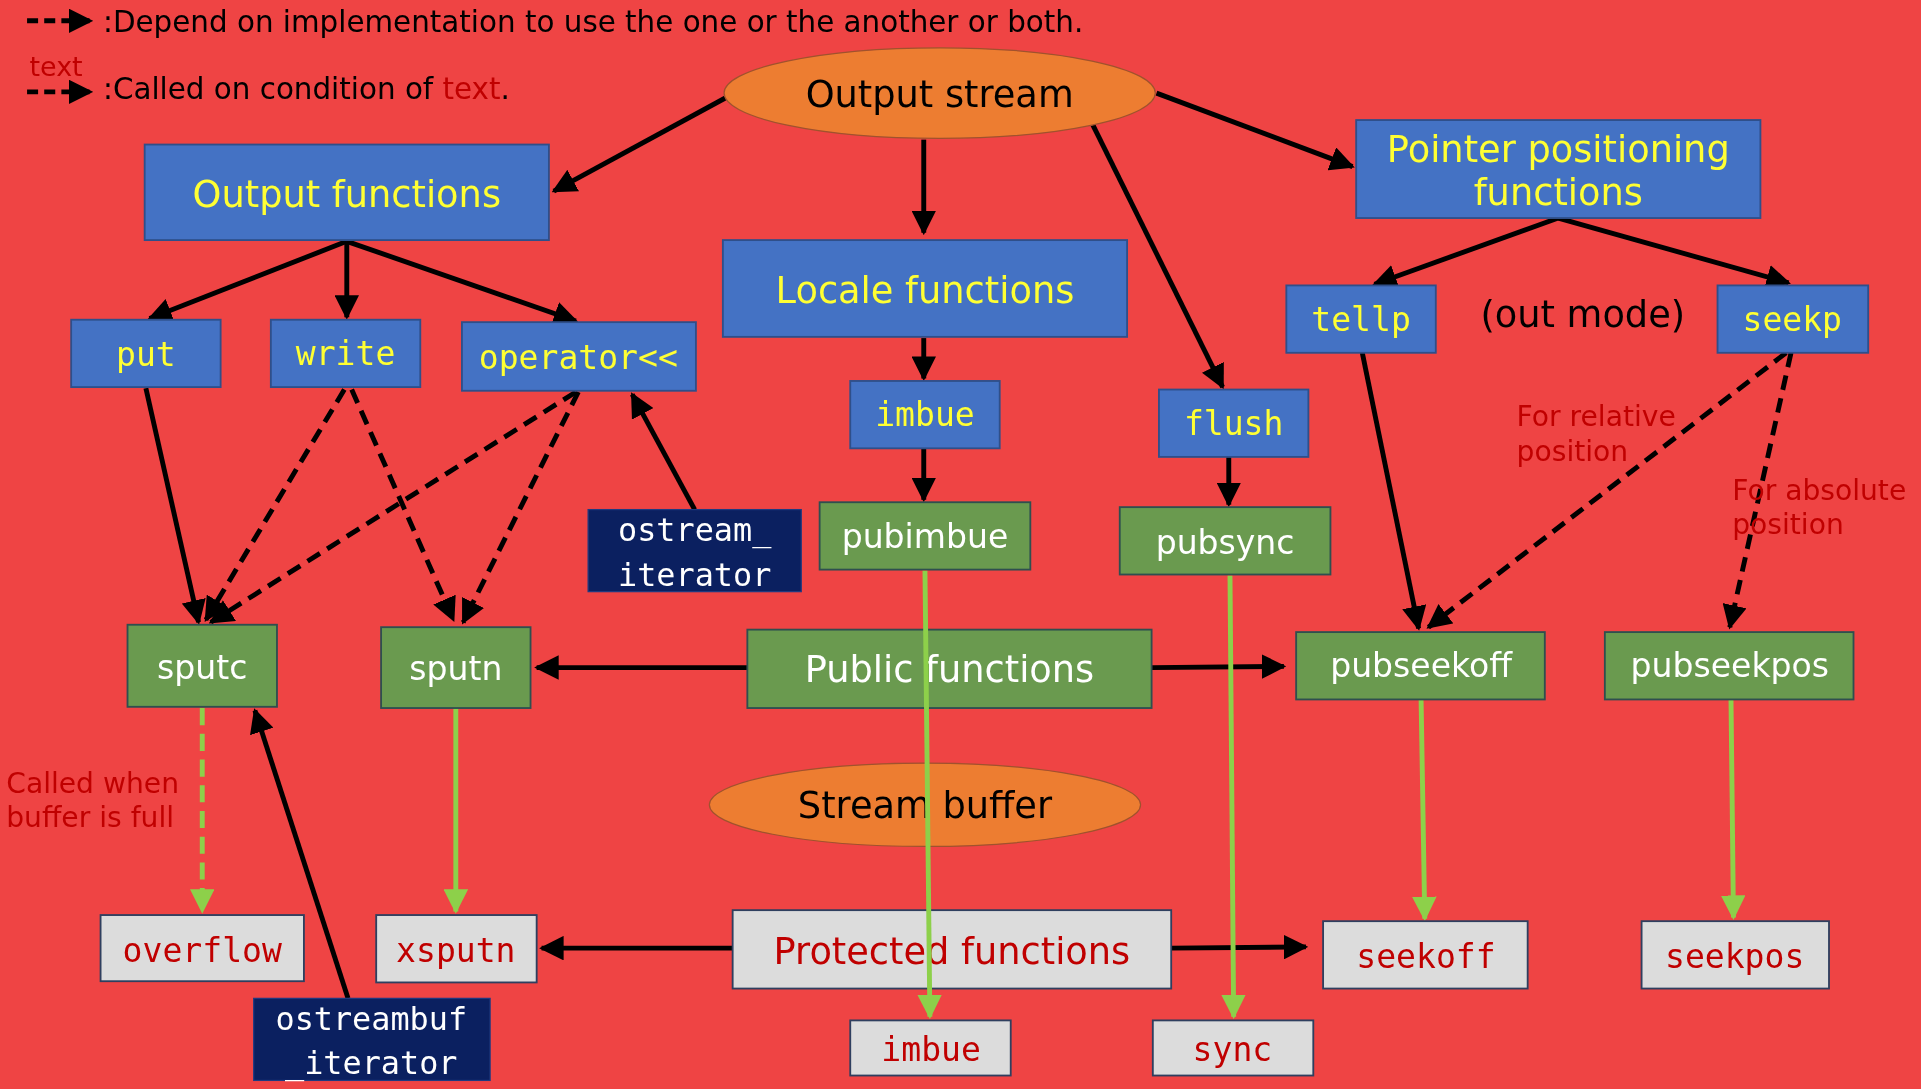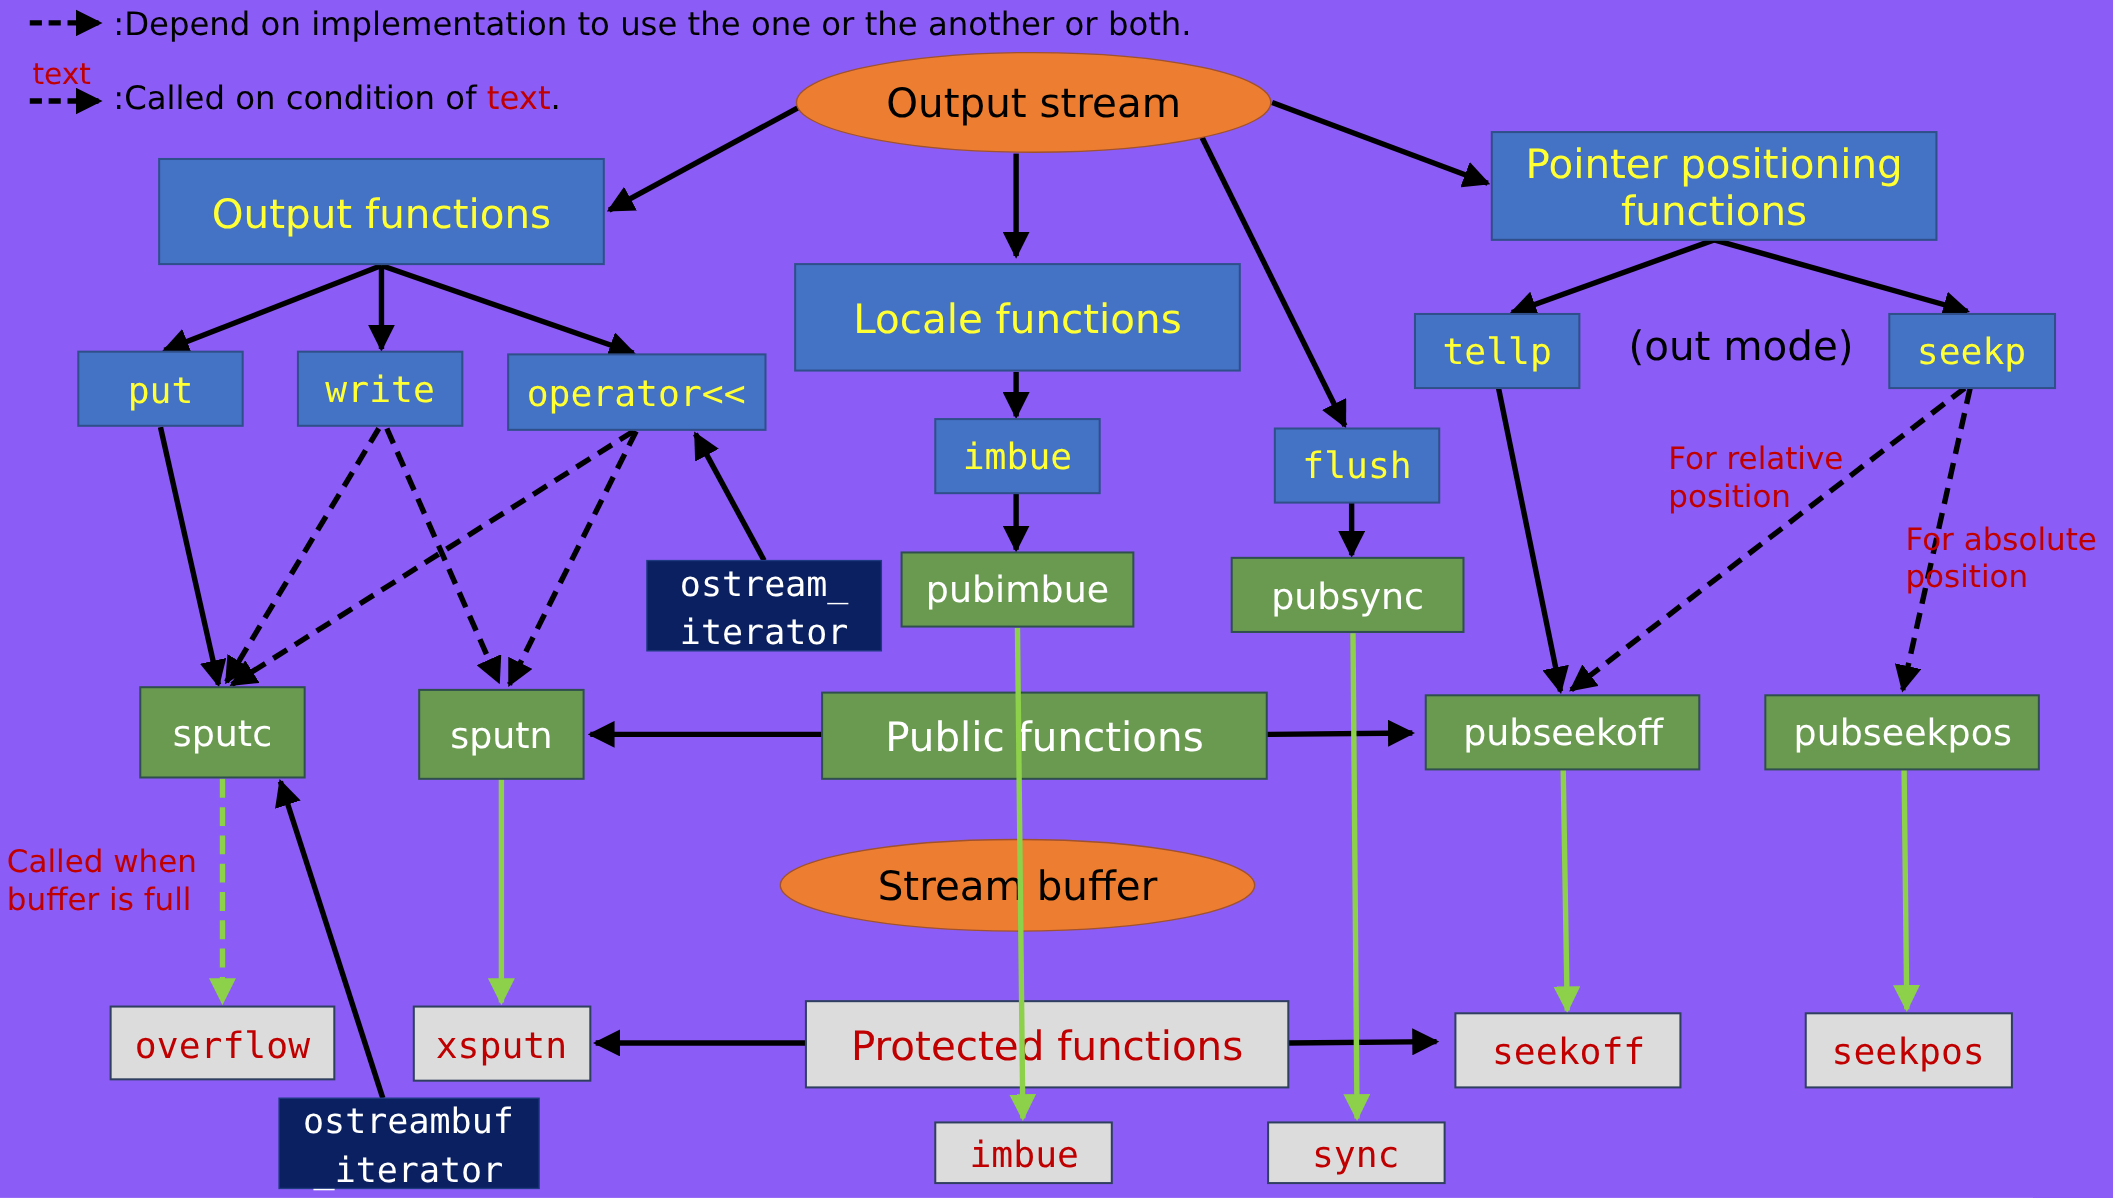--- a/index.html
+++ b/index.html
@@ -1,16 +1,16 @@
 <!DOCTYPE html>
 <html><head>
 <meta charset="utf-8">
 <style>
   html,body{margin:0;padding:0;background:#fff;}
-  #stage{width:1921px;height:1089px;position:relative;overflow:hidden;background:#8b5cf6;}
+  #stage{width:1921px;height:1089px;position:relative;overflow:hidden;background:#ef4444;}
   svg{display:block;}
   .sans{font-family:"DejaVu Sans","Liberation Sans",sans-serif;}
   .mono{font-family:"DejaVu Sans Mono","Liberation Mono",monospace;}
 </style>
 </head>
 <body>
 
 <div id="stage">
 <svg width="1921" height="1089" viewBox="0 0 1568 889">
   <defs>

